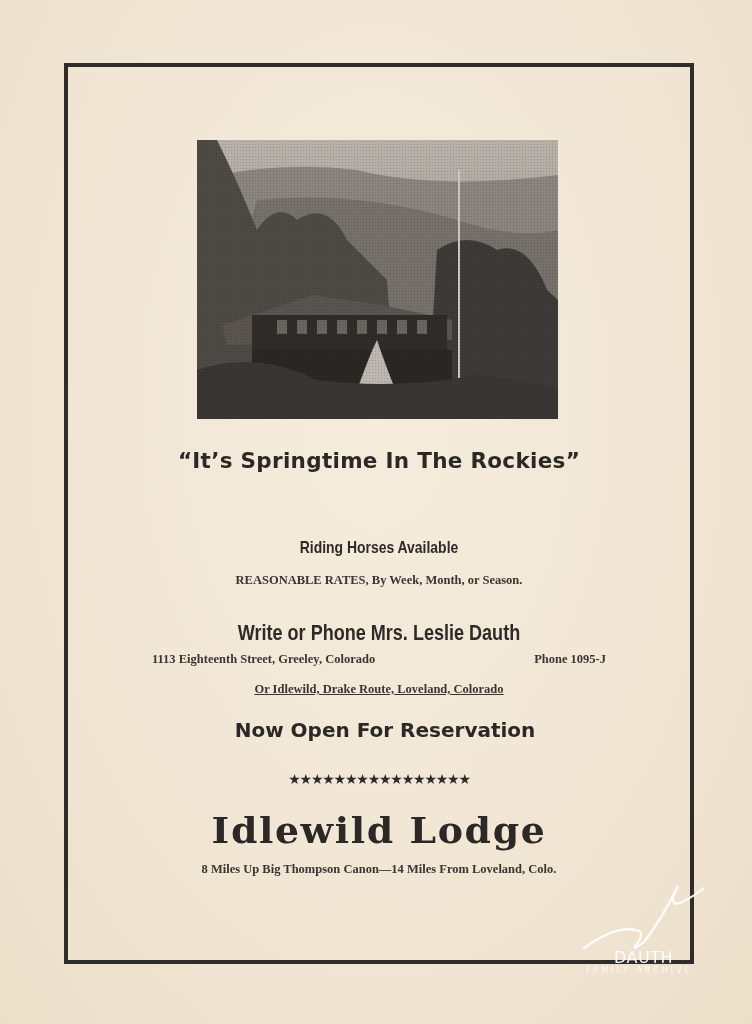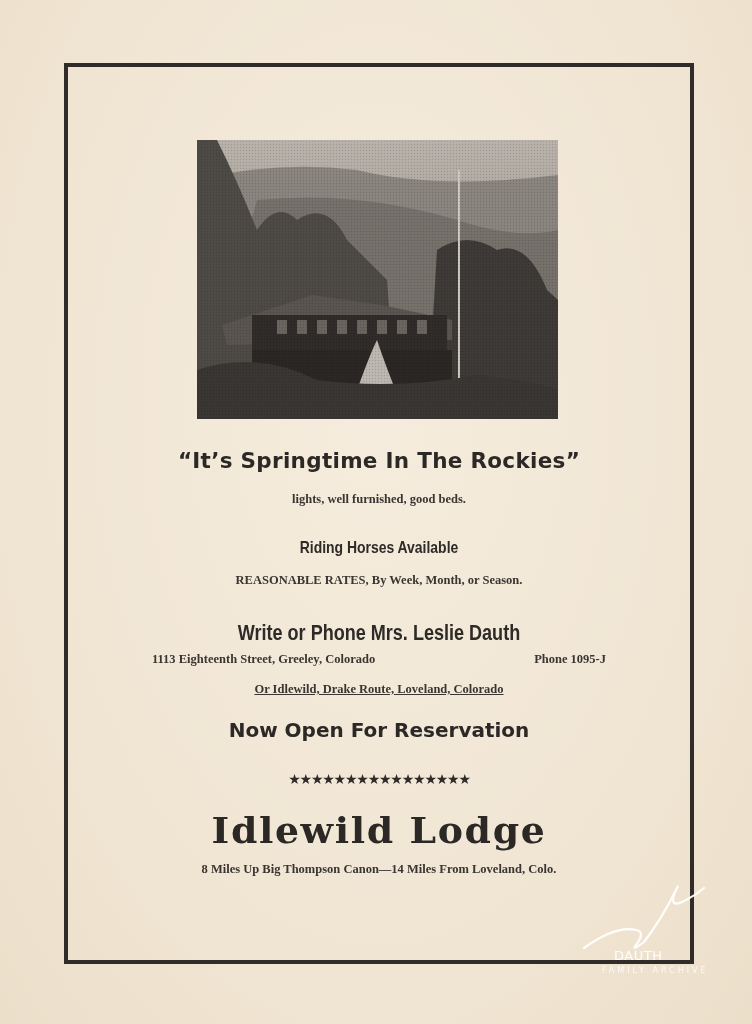--- a/index.html
+++ b/index.html
@@ -34,41 +34,41 @@
     .write { top: 620px; font-size: 22px; }
     .addr-row {
       position: absolute; top: 652px; left: 152px; width: 454px;
       font-weight: bold; font-size: 12.5px; color: #3a3532;
     }
     .addr-row .left { position: absolute; left: 0; }
     .addr-row .right { position: absolute; right: 0; }
     .alt-addr { top: 682px; text-decoration: underline; }
     .open {
       top: 718px; font-family: "DejaVu Sans", sans-serif; font-weight: bold;
-      font-size: 20px; color: #2b2826;
+      font-size: 20px; color: #2b2826; padding-left: 6px;
     }
     .stars { top: 771px; font-size: 14px; letter-spacing: -1.2px; color: #2f2b29; font-family: "DejaVu Sans", sans-serif; }
     .lodge {
       top: 810px; font-family: "DejaVu Serif", serif; font-weight: bold;
       font-size: 35px; letter-spacing: 1.5px; color: #2b2826;
       transform: scaleX(1.08);
     }
     .tagline { top: 862px; }
     .watermark {
       position: absolute; left: 576px; top: 870px; width: 130px; height: 110px;
       color: #ffffff;
     }
     .watermark svg { position: absolute; left: 0; top: 0; }
     .wm-name {
       position: absolute; left: 38px; top: 78px; font-family: "DejaVu Sans", sans-serif;
-      font-size: 13px; letter-spacing: 0.5px; color: rgba(255,255,255,0.95);
+      font-size: 16px; letter-spacing: 0.5px; color: rgba(255,255,255,0.95);
     }
     .wm-sub {
       position: absolute; left: 10px; top: 96px; font-family: "DejaVu Sans", sans-serif;
-      font-size: 8px; letter-spacing: 3px; color: rgba(255,255,255,0.8); white-space: nowrap; margin-left: 16px;
+      font-size: 8px; letter-spacing: 3px; color: rgba(255,255,255,0.8); white-space: nowrap;
     }
   </style>
 </head>
 <body>
 
 <div class="frame"></div>
 
 <div class="photo">
   <svg viewBox="0 0 361 279" preserveAspectRatio="none">
     <defs>
@@ -101,21 +101,20 @@
     <line x1="262" y1="30" x2="262" y2="250" stroke="#cfcac2" stroke-width="2"></line>
     <path d="M150 279 Q170 220 180 200 Q190 230 210 279 Z" fill="#bdb8b0"></path>
     <path d="M0 230 Q60 210 120 240 Q200 250 280 235 Q330 240 361 250 L361 279 L0 279 Z" fill="#3a3633"></path>
     <rect width="361" height="279" fill="url(#dots)"></rect>
   </svg>
 </div>
 
 <div class="block headline">“It’s Springtime In The Rockies”</div>
 
 <div class="block body-text intro">
-  <div>lights, well furnished, good beds.</div>
 </div>
 
 <div class="block riding">
   <div class="condensed">Riding Horses Available</div>
 </div>
 
 <div class="block body-text rates">
   <div>REASONABLE RATES, By Week, Month, or Season.</div>
 </div>
 

